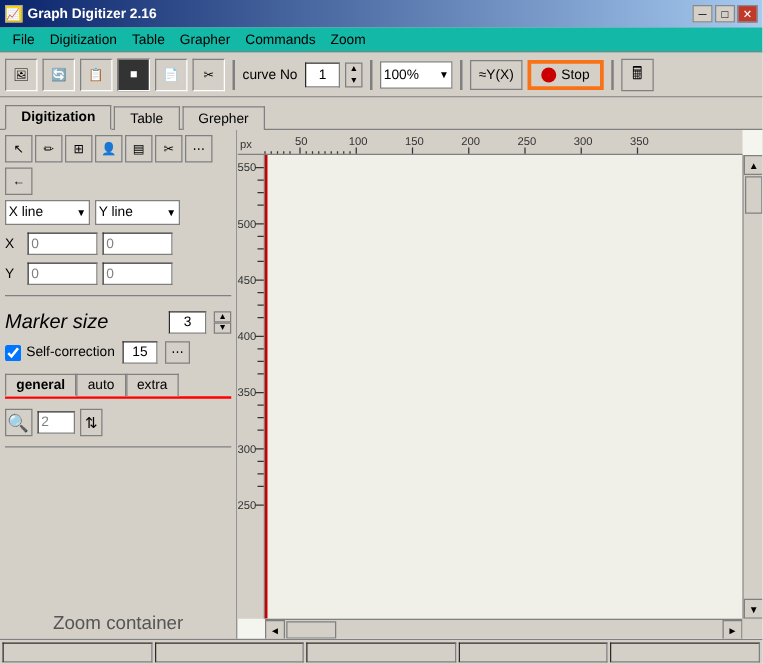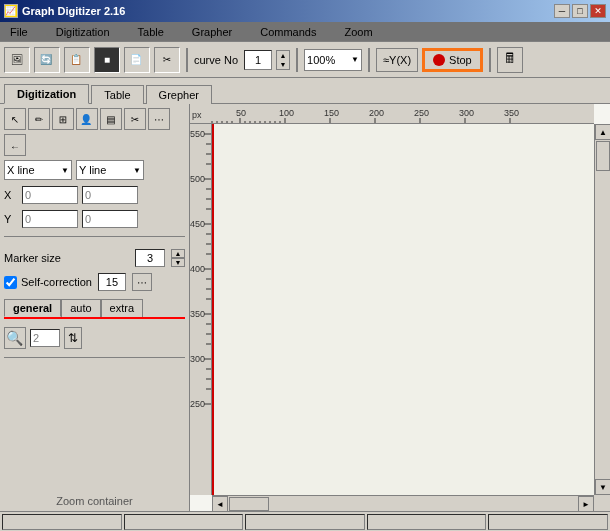--- a/index.html
+++ b/index.html
@@ -19,23 +19,23 @@
     .title-bar-icon { width: 14px; height: 14px; background: #ffd700; border: 1px solid #aaa; font-size: 9px; display: flex; align-items: center; justify-content: center; }
     .title-bar-buttons { display: flex; gap: 2px; }
     .title-btn {
       width: 16px; height: 14px; background: #d4d0c8; border: 1px solid #888; font-size: 9px; cursor: pointer;
       display: flex; align-items: center; justify-content: center; color: black;
     }
     .title-btn.close { background: #c0392b; color: white; }
 
     
     .menu-bar {
-      background: #737373;
-      display: flex;
-      gap: 16px;
+      background: #14b8a6;
+      display: flex;
+      gap: 0;
       padding: 2px 4px;
       border-bottom: 1px solid #808080;
       height: 20px;
       align-items: center;
     }
     .menu-item {
       padding: 2px 6px;
       cursor: pointer;
       font-size: 11px;
     }
@@ -163,21 +163,21 @@
     .dropdown-arrow { margin-left: auto; font-size: 8px; }
 
     .coord-row { display: flex; align-items: center; gap: 4px; margin-top: 2px; }
     .coord-label { width: 14px; font-size: 11px; }
     .coord-input {
       width: 56px; height: 18px; background: white; border: 1px inset #808080;
       font-size: 11px; padding: 0 2px; color: #808080;
     }
 
     .marker-row { display: flex; align-items: center; gap: 6px; margin-top: 4px; }
-    .marker-label { font-size: 11px; flex: 1; }
+    .marker-label { font-size: 16px; flex: 1; font-style: italic; }
     .marker-input { width: 30px; height: 18px; background: white; border: 1px inset #808080; font-size: 11px; padding: 0 2px; text-align: center; }
 
     .self-correction-row { display: flex; align-items: center; gap: 6px; margin-top: 2px; }
     .checkbox-label { display: flex; align-items: center; gap: 4px; font-size: 11px; }
     .sc-input { width: 28px; height: 18px; background: white; border: 1px inset #808080; font-size: 11px; text-align: center; }
     .sc-btn { width: 20px; height: 18px; background: #d4d0c8; border: 1px solid #808080; font-size: 10px; cursor: pointer; display: flex; align-items: center; justify-content: center; }
 
     .sub-tab-bar { display: flex; gap: 0; margin-top: 4px; border-bottom: 2px solid #ff0000; }
     .sub-tab {
       padding: 2px 8px; background: #d4d0c8;
@@ -185,21 +185,21 @@
       border-bottom: none;
       cursor: pointer; font-size: 11px;
     }
     .sub-tab.active { border-bottom: 1px solid #d4d0c8; font-weight: bold; }
 
     .zoom-row { display: flex; align-items: center; gap: 4px; margin-top: 4px; }
     .zoom-btn { width: 22px; height: 22px; background: #d4d0c8; border: 1px solid #808080; cursor: pointer; display: flex; align-items: center; justify-content: center; font-size: 12px; }
 
     .separator-line { border-top: 1px solid #808080; margin: 4px 0; }
 
-    .zoom-container-label { margin-top: auto; text-align: center; font-size: 11px; color: #555; padding-top: 4px; }
+    .zoom-container-label { margin-top: auto; text-align: center; font-size: 15px; color: #555; padding-top: 4px; }
 
     
     .right-panel {
       flex: 1;
       background: #f5f5f0;
       position: relative;
       overflow: hidden;
     }
     .graph-area {
       width: 100%;

